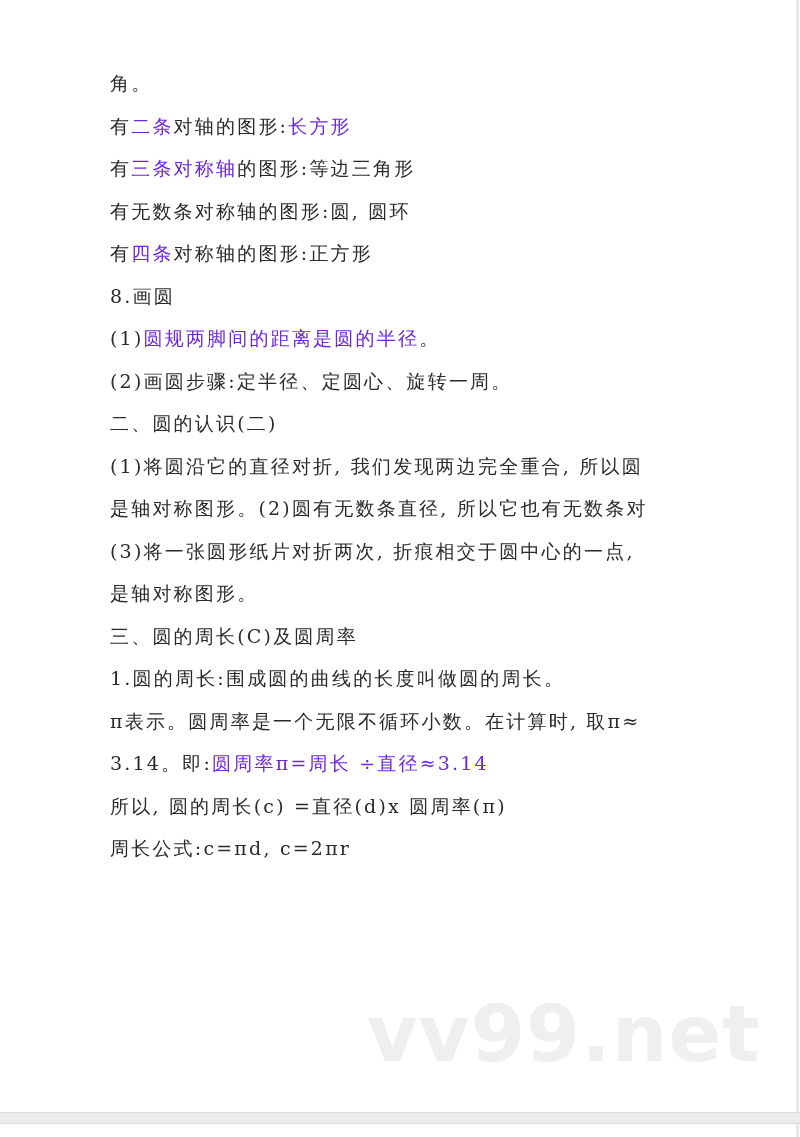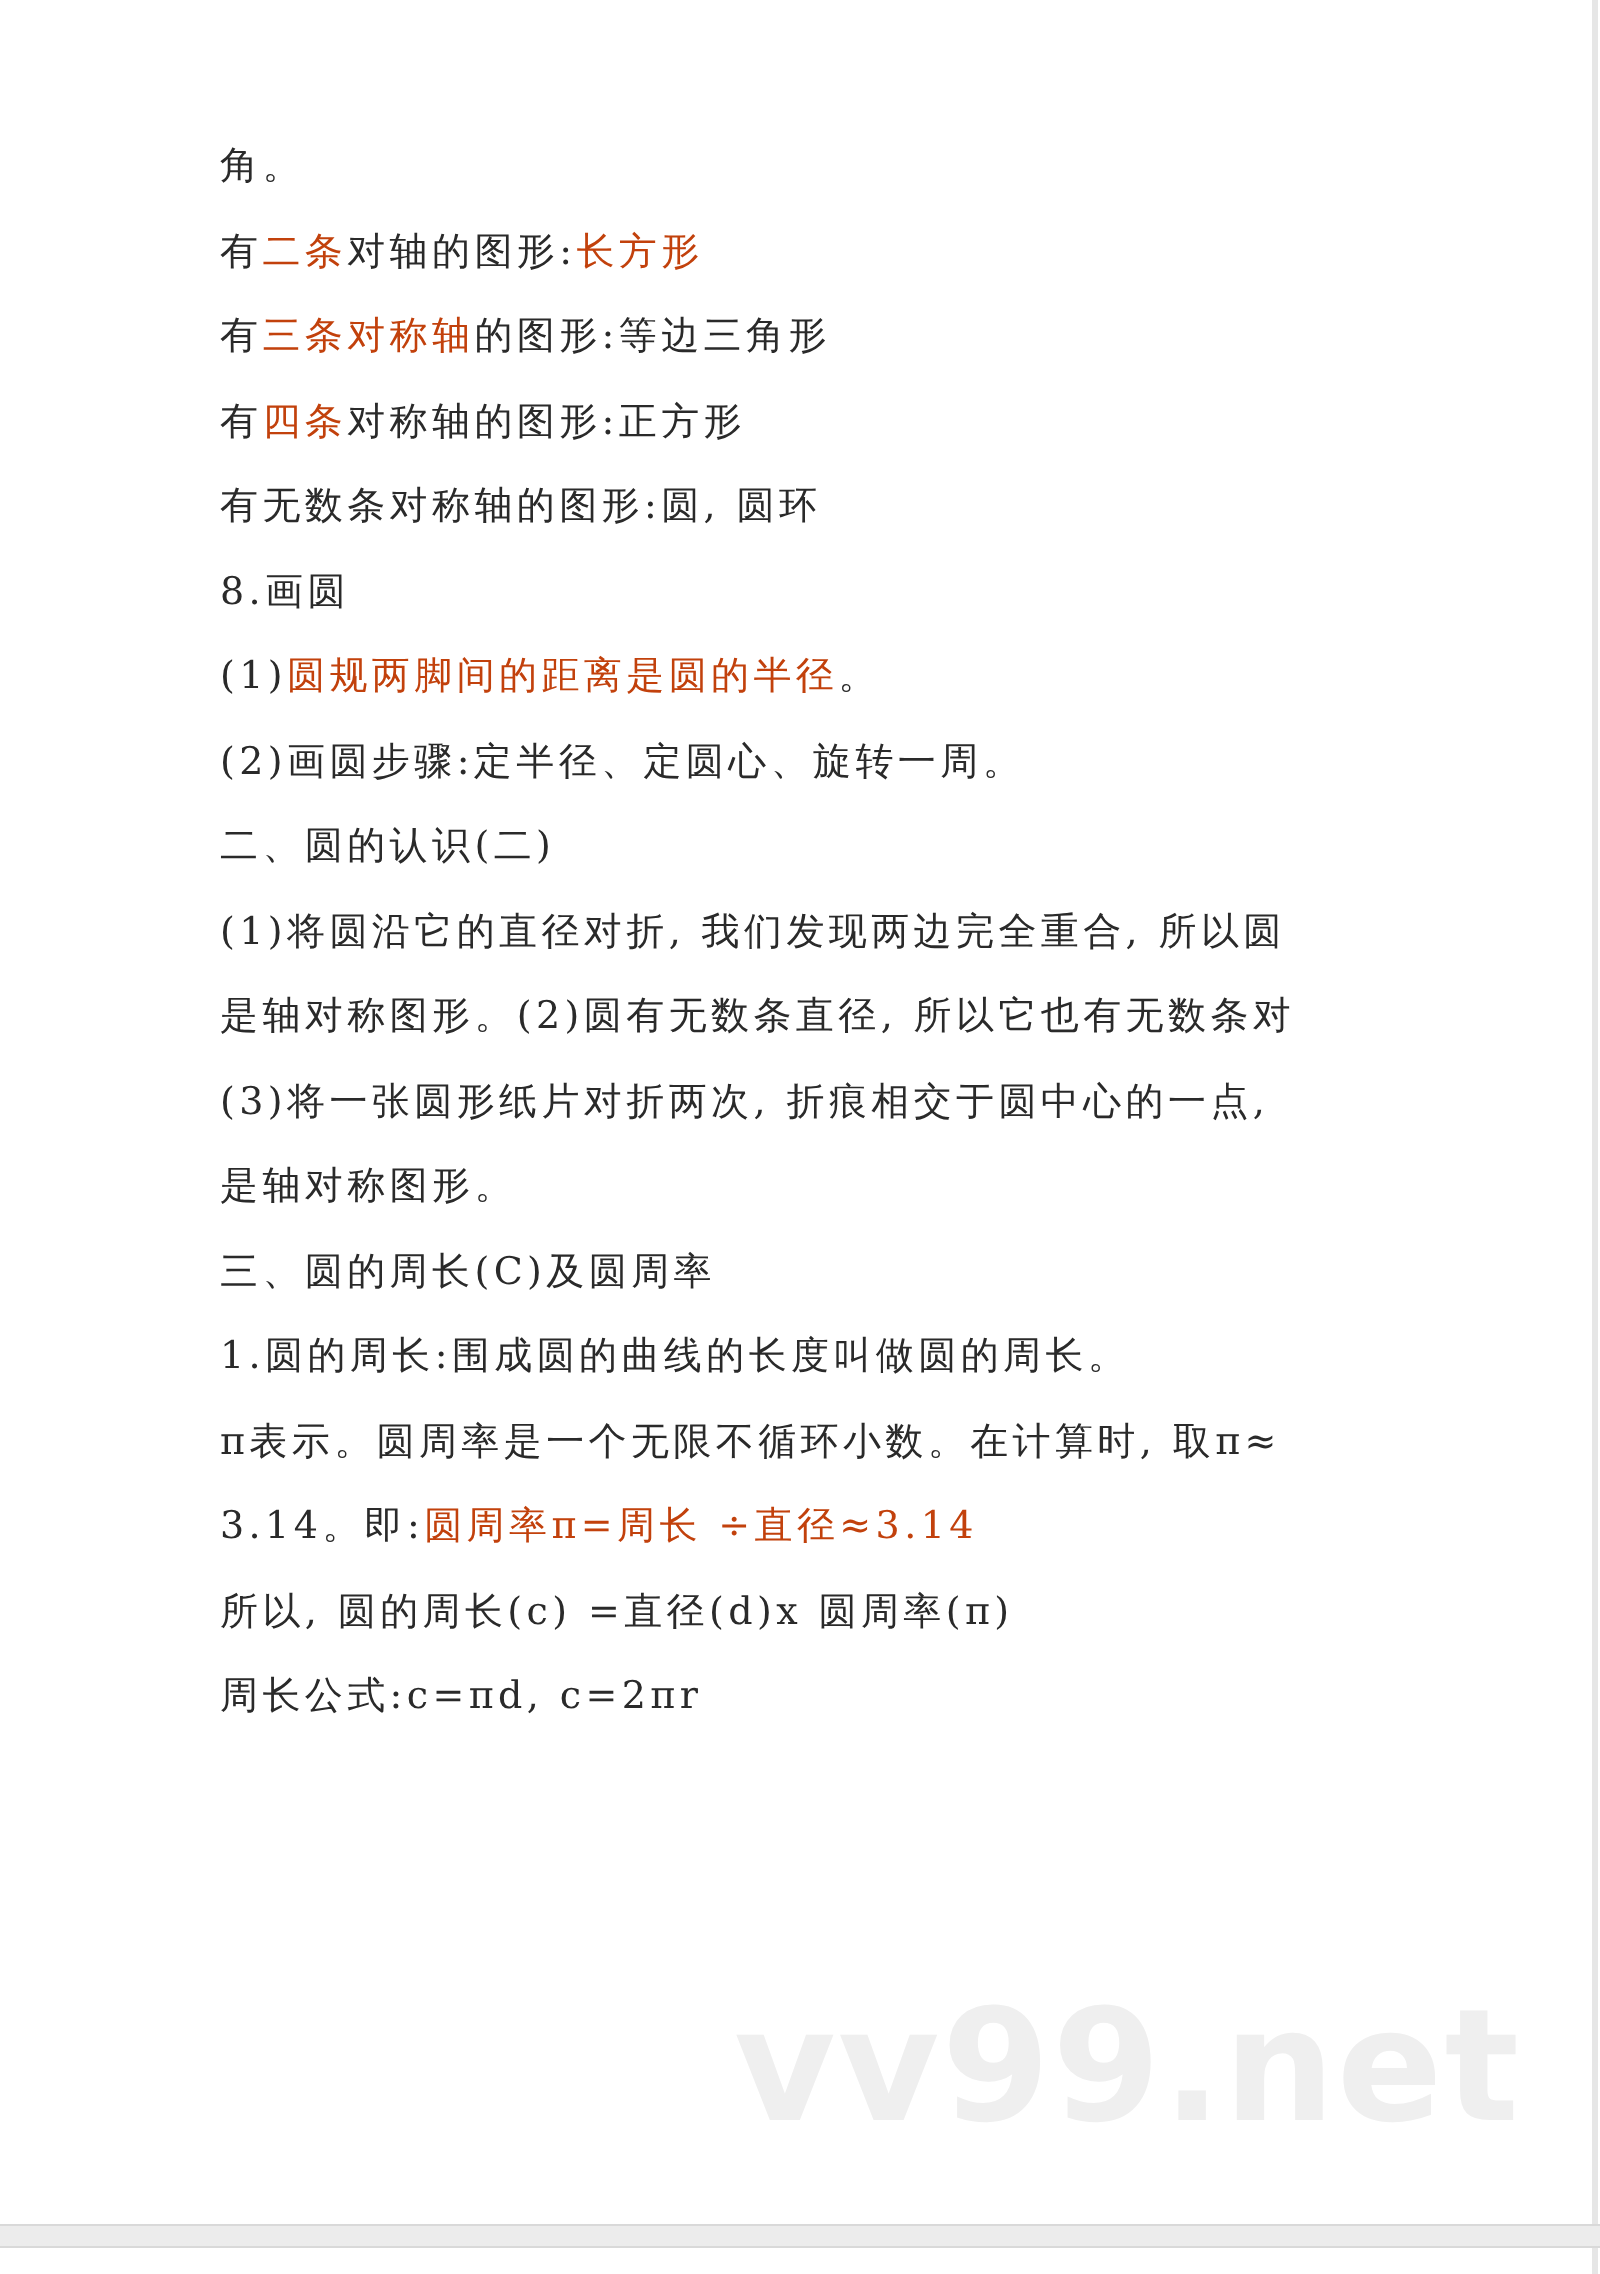--- a/index.html
+++ b/index.html
@@ -4,34 +4,34 @@
 <style>
   html, body { margin: 0; padding: 0; background: #ffffff; }
   body { width: 800px; height: 1137px; position: relative; overflow: hidden;
          font-family: "DejaVu Serif", "Liberation Serif", serif; color: #2a2a2a; }
   .page { position: absolute; left: 0; top: 0; width: 796px; height: 1112px; background: #ffffff; }
   .right-edge { position: absolute; left: 796px; top: 0; width: 3px; height: 1137px; background: #e6e6e6; }
   .page-gap { position: absolute; left: 0; top: 1112px; width: 800px; height: 12px;
               background: #ececec; border-top: 1px solid #d9d9d9; border-bottom: 1px solid #d9d9d9; box-sizing: border-box; }
   .content { position: absolute; left: 110px; top: 62px; width: 580px; }
   .line { font-size: 19px; line-height: 42.5px; height: 42.5px; white-space: nowrap; letter-spacing: 2.2px; }
-  .red { color: #c2410c; }
+  .red { color: #6d28d9; }
   .watermark { position: absolute; left: 367px; top: 995px; font-family: "DejaVu Sans", sans-serif;
                font-weight: bold; font-size: 78px; color: #efefef; letter-spacing: 1px; line-height: 1; }
 </style>
 </head>
 <body>
 
 <div class="page">
   <div class="content">
     <div class="line"><span>角。</span></div>
     <div class="line"><span>有</span><span class="red">二条</span><span>对轴的图形:</span><span class="red">长方形</span></div>
     <div class="line"><span>有</span><span class="red">三条对称轴</span><span>的图形:等边三角形</span></div>
+    <div class="line"><span>有无数条对称轴的图形:圆, 圆环</span></div>
     <div class="line"><span>有</span><span class="red">四条</span><span>对称轴的图形:正方形</span></div>
-    <div class="line"><span>有无数条对称轴的图形:圆, 圆环</span></div>
     <div class="line"><span>8.画圆</span></div>
     <div class="line"><span>(1)</span><span class="red">圆规两脚间的距离是圆的半径</span><span>。</span></div>
     <div class="line"><span>(2)画圆步骤:定半径、定圆心、旋转一周。</span></div>
     <div class="line"><span>二、圆的认识(二)</span></div>
     <div class="line"><span>(1)将圆沿它的直径对折, 我们发现两边完全重合, 所以圆</span></div>
     <div class="line"><span>是轴对称图形。(2)圆有无数条直径, 所以它也有无数条对</span></div>
     <div class="line"><span>(3)将一张圆形纸片对折两次, 折痕相交于圆中心的一点,</span></div>
     <div class="line"><span>是轴对称图形。</span></div>
     <div class="line"><span>三、圆的周长(C)及圆周率</span></div>
     <div class="line"><span>1.圆的周长:围成圆的曲线的长度叫做圆的周长。</span></div>

